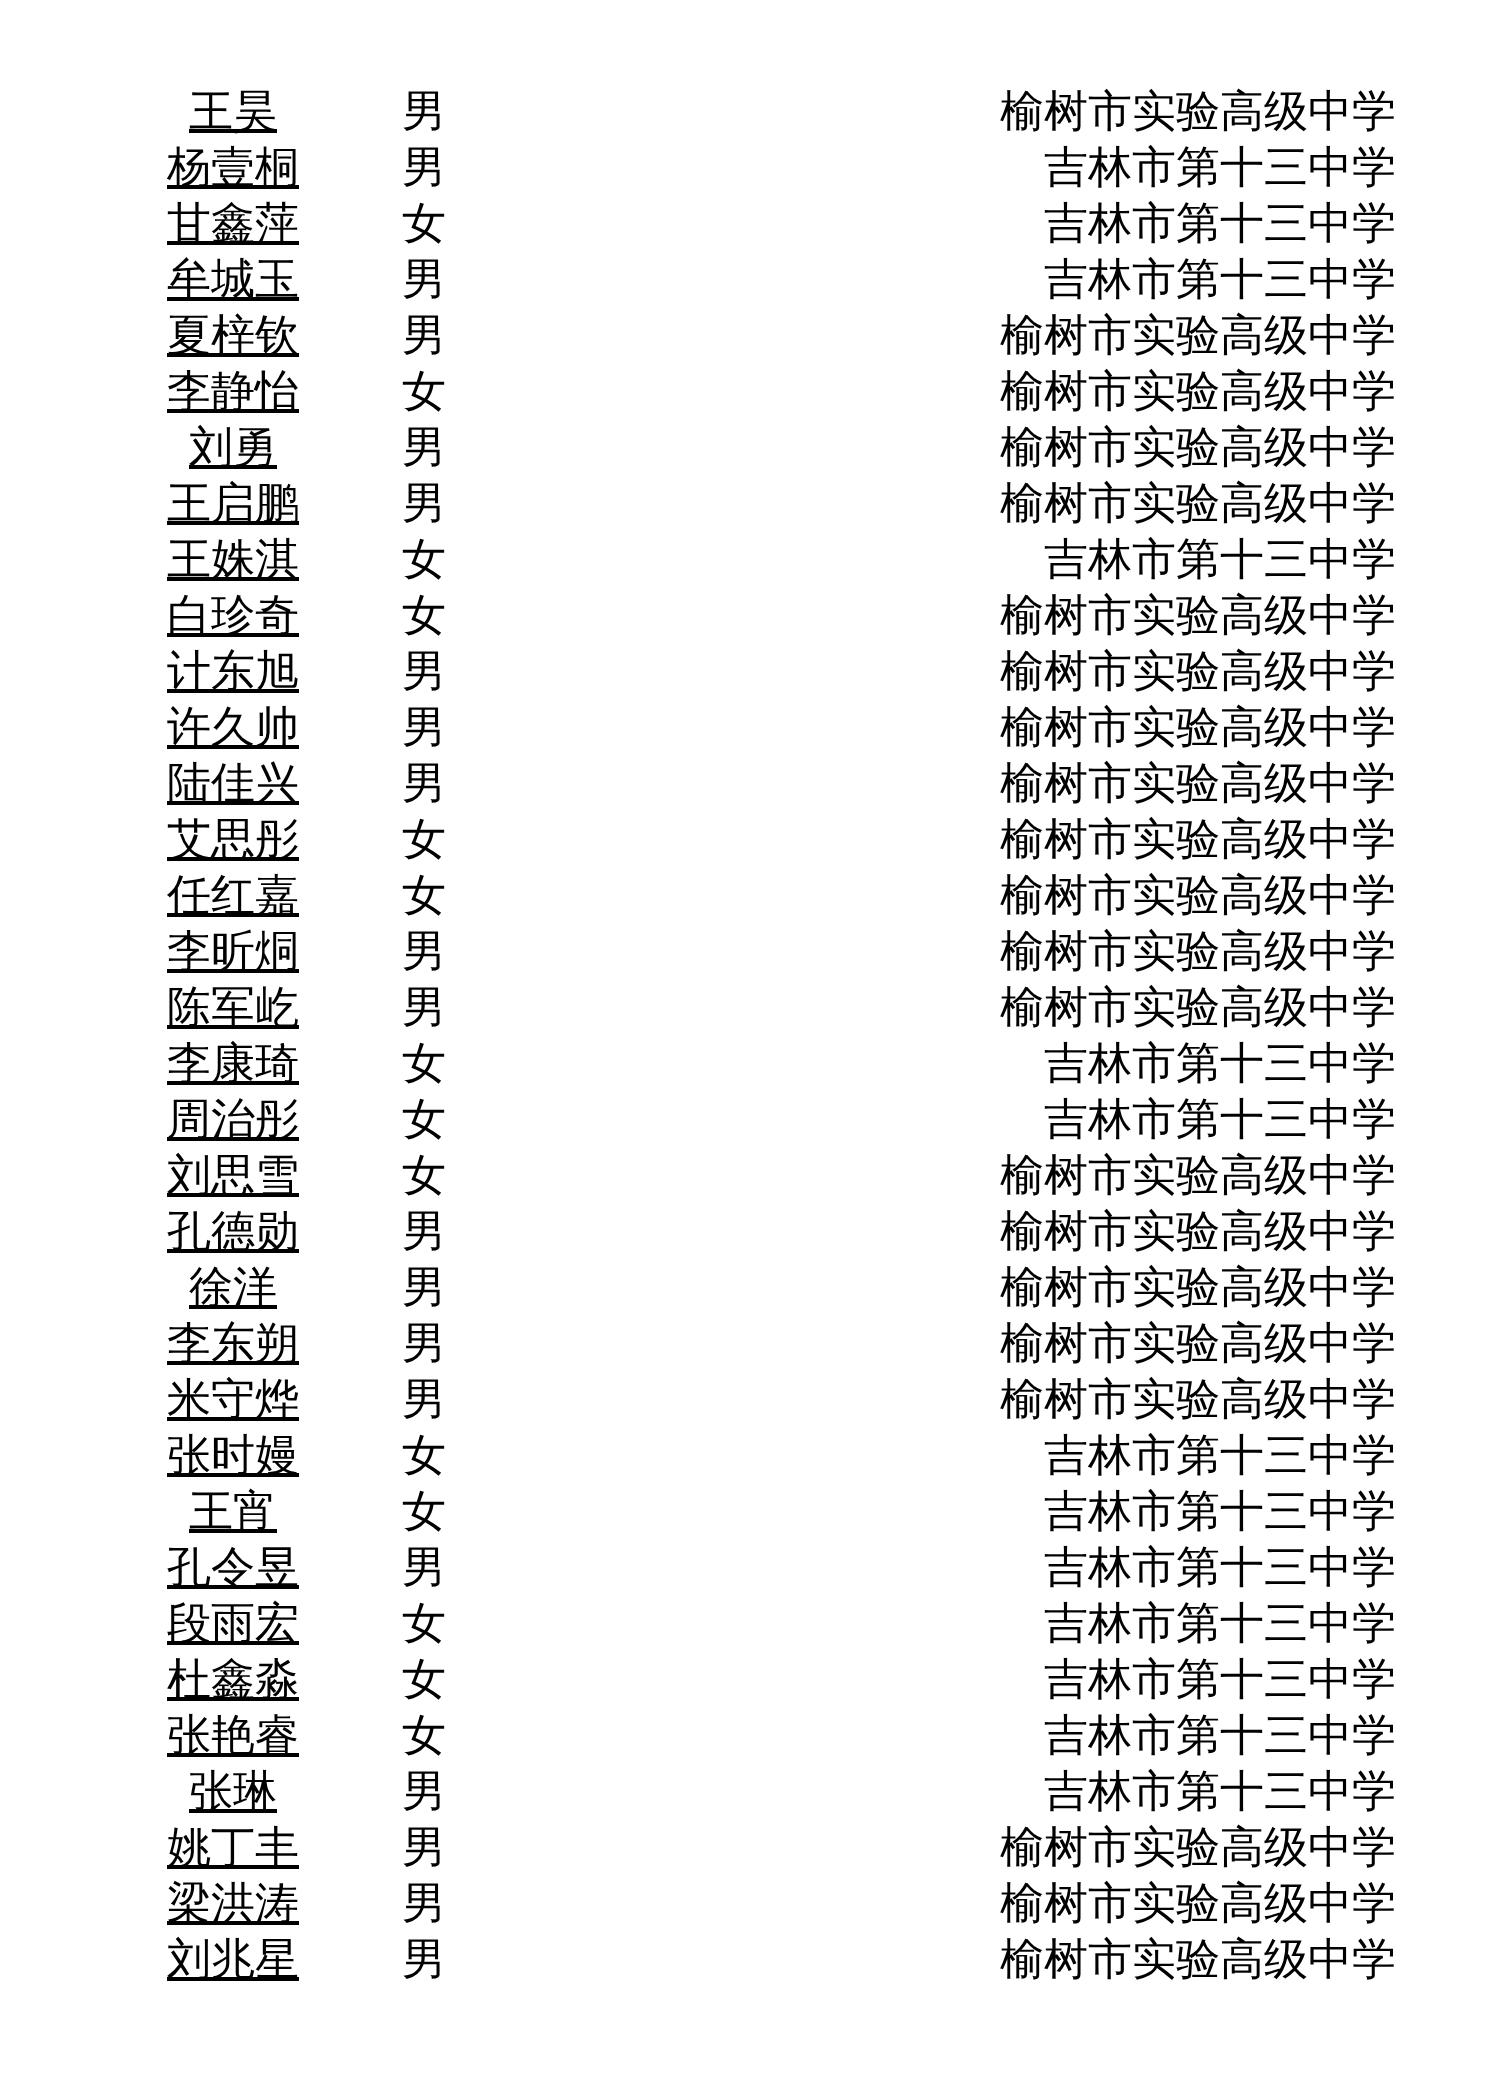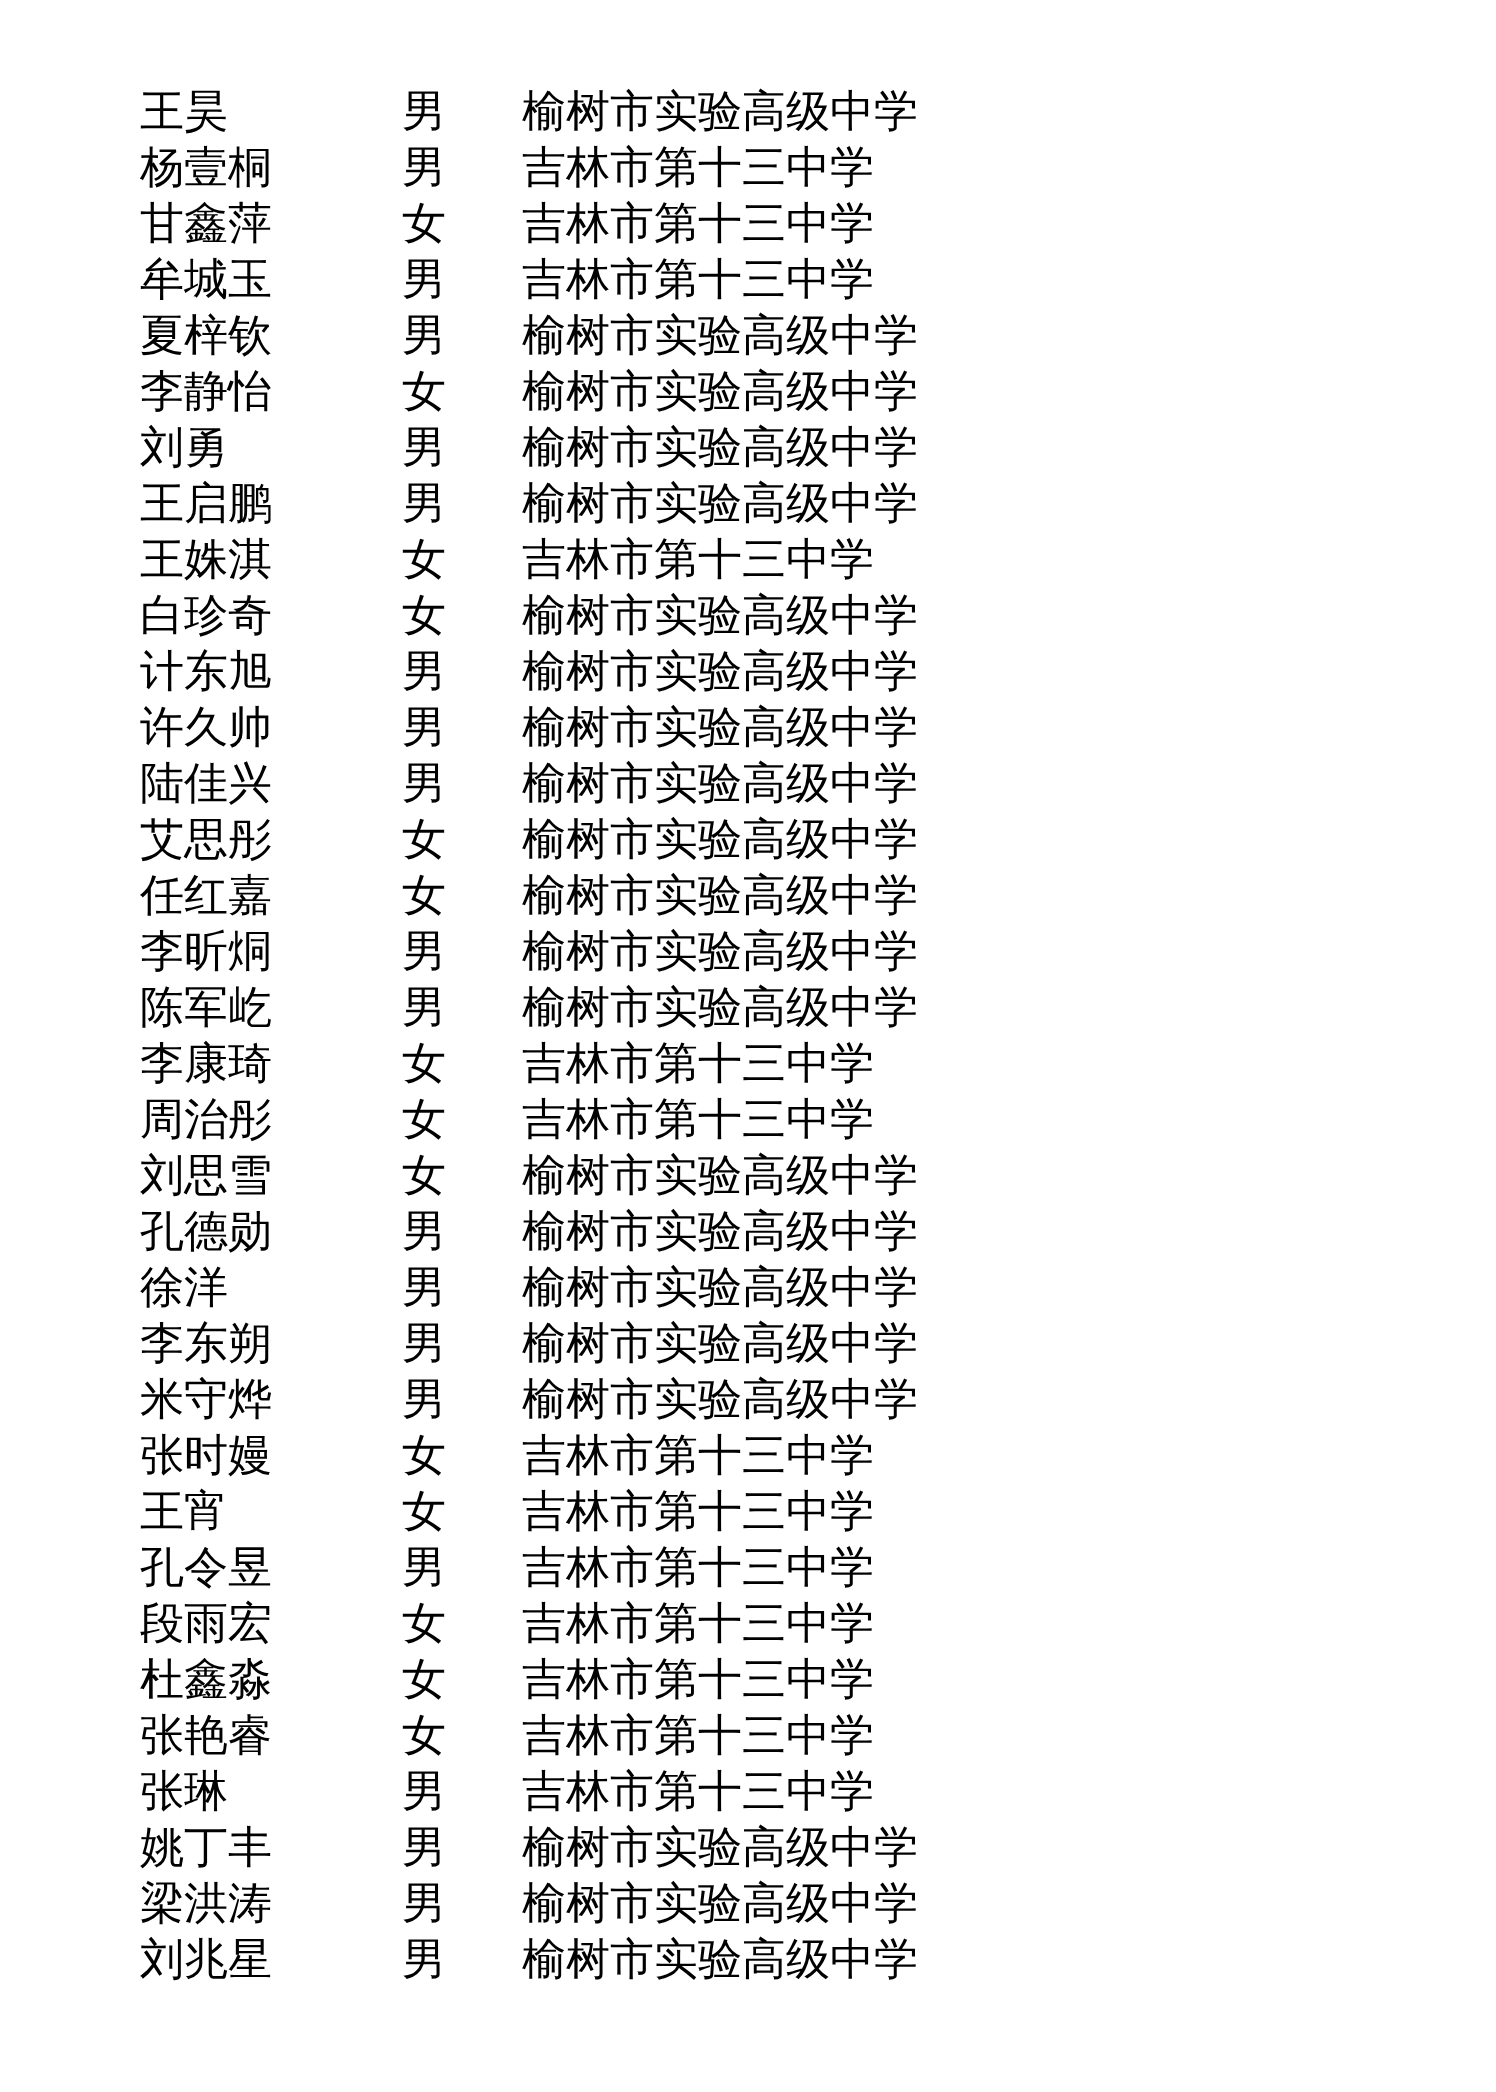--- a/index.html
+++ b/index.html
@@ -30,28 +30,30 @@
     line-height: 56px;
     font-size: 44px;
     color: #000000;
   }
   .cell {
     white-space: nowrap;
   }
   .cell.name {
     margin-left: 140px;
     width: 186px;
+    text-align: center;
+    text-decoration: underline;
   }
   .cell.gender {
     width: 196px;
     text-align: center;
   }
   .cell.school {
     width: 874px;
-    text-align: left;
+    text-align: right;
   }
 </style>
 </head>
 <body>
 
 <div class="page">
 
   <div class="roster-table">
     <div class="row">
       <div class="cell name">王昊</div>

